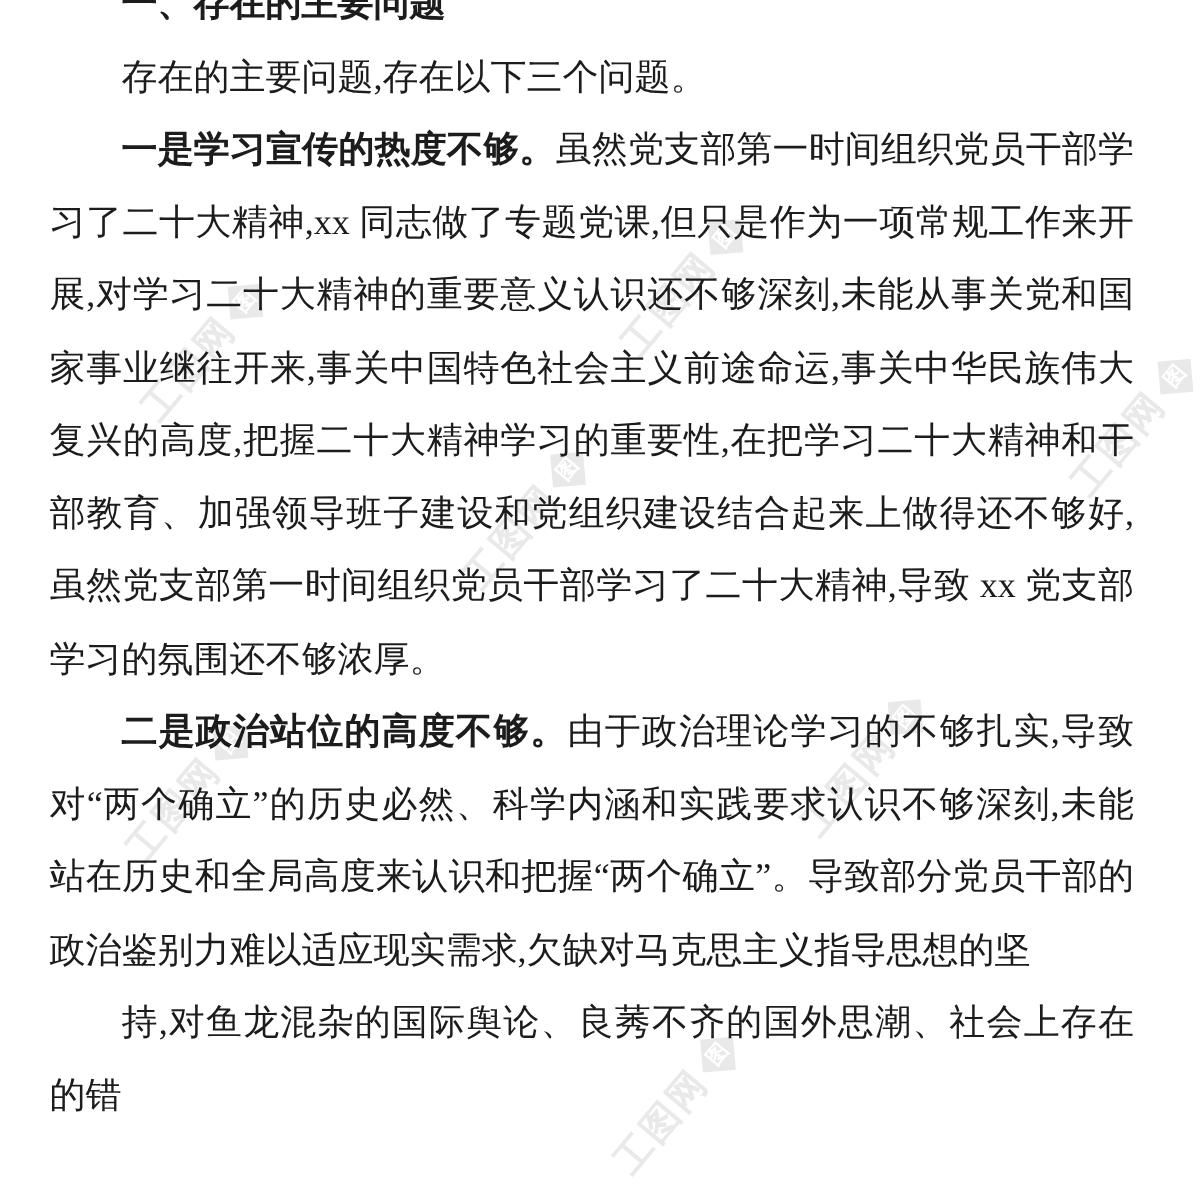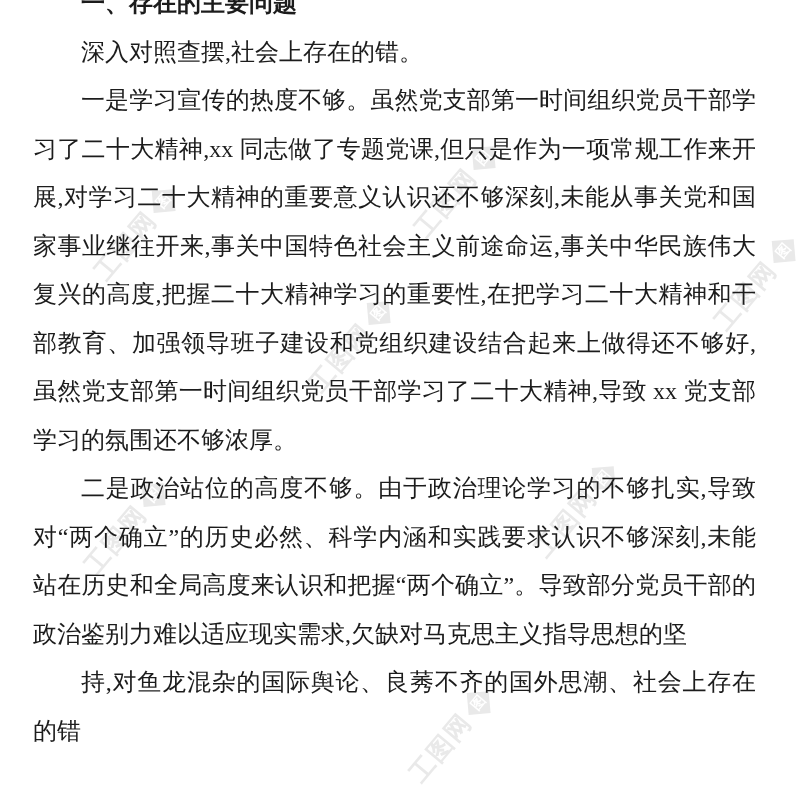--- a/index.html
+++ b/index.html
@@ -26,21 +26,21 @@
   .wm-logo-char{
     transform:rotate(-45deg);color:#ffffff;font-size:14px;letter-spacing:0;font-style:normal;
   }
   
   .content{
     position:absolute;left:33px;top:-21px;width:723px;
     font-size:24px;line-height:48.5px;text-align:justify;
   }
   .content p{margin:0;text-indent:2em;}
   .h-main,.h-sub{font-weight:bold;}
-  .lead{font-weight:normal;}
+  .lead{font-weight:bold;}
   .cont{text-indent:0;margin-top:35px;}
 </style>
 </head>
 <body>
 
 <div class="page">
 
   <div class="wm-layer">
     <div class="wm" style="left:400px;top:175px;">
       <span class="wm-text">工图网</span>
@@ -81,19 +81,19 @@
     <div class="wm" style="left:395px;top:720px;">
       <span class="wm-text">工图网</span>
       <span class="wm-logo">
           <i class="wm-logo-char">图</i>
         </span>
     </div>
   </div>
 
   <div class="content">
     <p class="h-main">一、存在的主要问题</p>
-    <p>深入对照查摆,社会上存在的错。</p>
+    <p>存在的主要问题,存在以下三个问题。</p>
     <p><b class="lead">一是学习宣传的热度不够。</b><span>虽然党支部第一时间组织党员干部学习了二十大精神,xx 同志做了专题党课,但只是作为一项常规工作来开展,对学习二十大精神的重要意义认识还不够深刻,未能从事关党和国家事业继往开来,事关中国特色社会主义前途命运,事关中华民族伟大复兴的高度,把握二十大精神学习的重要性,在把学习二十大精神和干部教育、加强领导班子建设和党组织建设结合起来上做得还不够好,虽然党支部第一时间组织党员干部学习了二十大精神,导致 xx 党支部学习的氛围还不够浓厚。</span></p>
     <p><b class="lead">二是政治站位的高度不够。</b><span>由于政治理论学习的不够扎实,导致对“两个确立”的历史必然、科学内涵和实践要求认识不够深刻,未能站在历史和全局高度来认识和把握“两个确立”。导致部分党员干部的政治鉴别力难以适应现实需求,欠缺对马克思主义指导思想的坚</span></p>
     <p class="cont">持,对鱼龙混杂的国际舆论、良莠不齐的国外思潮、社会上存在的错</p>
   </div>
 
 </div>
 
 </body></html>

